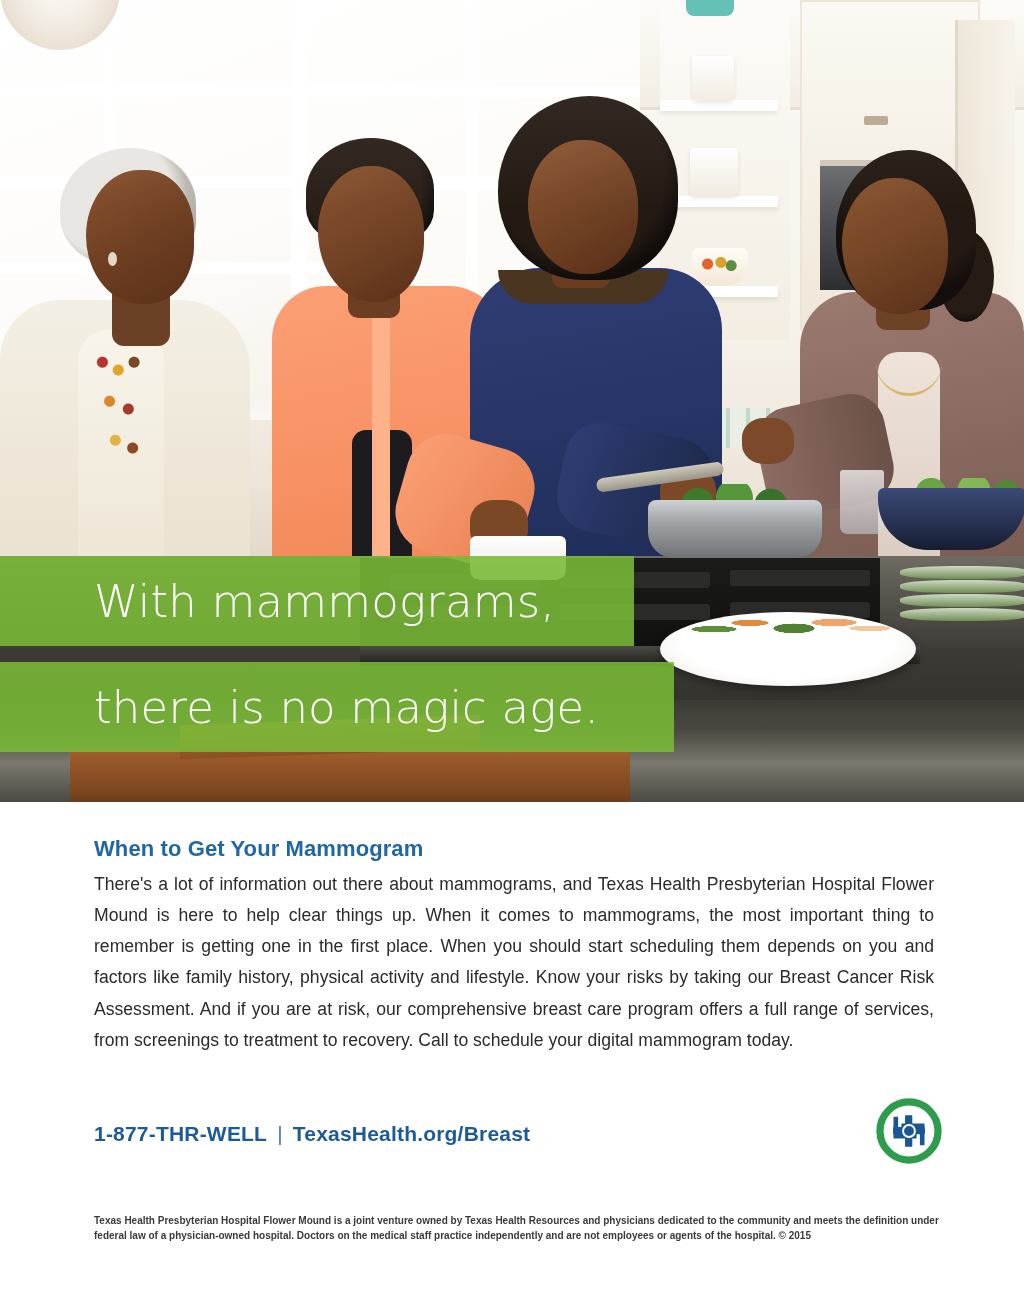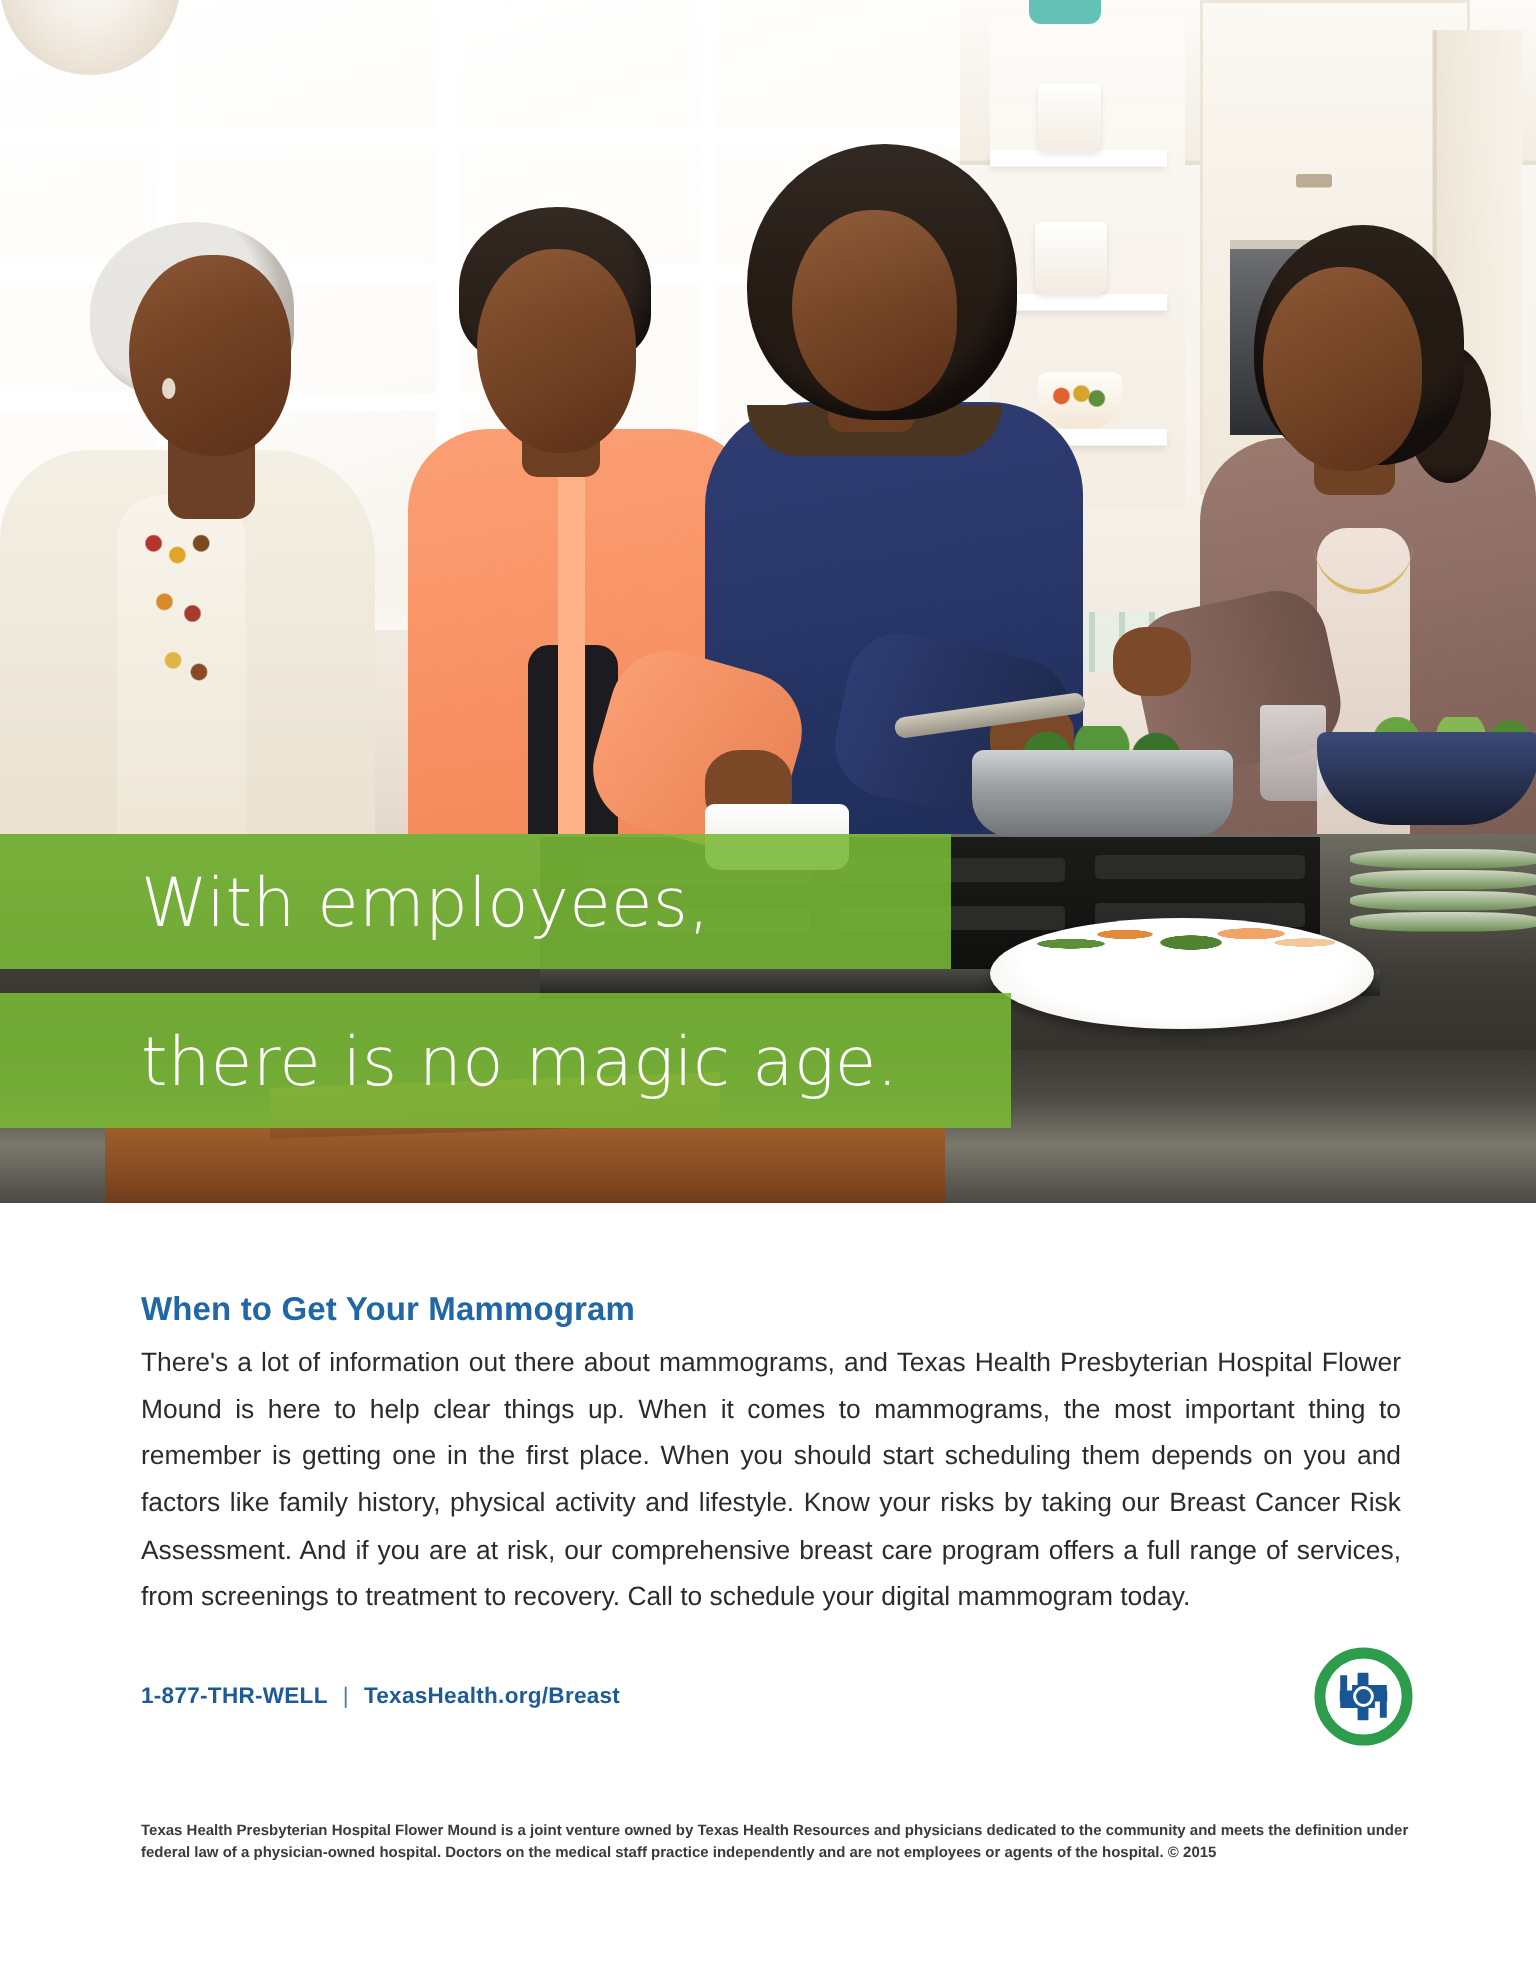--- a/index.html
+++ b/index.html
@@ -320,40 +320,39 @@
     position: absolute;
     left: 94px; top: 836px;
     width: 840px;
   }
   .section-title {
     color: #2166a5;
     font-size: 22px;
     font-weight: bold;
     letter-spacing: .1px;
     margin-bottom: 7px;
-    margin-top: 24px;
   }
   .body-copy {
     color: #2b2b2b;
     font-size: 17.6px;
     line-height: 1.77;
     text-align: justify;
   }
 
   
   .contact-row {
     position: absolute;
     left: 94px; top: 1110px;
     width: 848px;
     height: 96px;
   }
   .contact {
     position: absolute; left: 0; top: 12px;
     color: #1c5a99;
-    font-size: 15px;
+    font-size: 21px;
     font-weight: bold;
     letter-spacing: .2px;
     white-space: nowrap;
   }
   .contact .sep { font-weight: normal; color:#3f7cb3; padding: 0 10px; }
 
   .logo {
     position: absolute; right: 0; top: -16px;
     display: flex; align-items: flex-start; gap: 12px;
   }
@@ -478,21 +477,21 @@
       <div class="platter"></div>
       <div class="food"></div>
 
       <div class="counter-front"></div>
       <div class="cab-wood"></div>
 
       <div class="photo-soften"></div>
     </div>
 
     <div class="band band-1">
-      <span class="band-text">With employees,</span>
+      <span class="band-text">With mammograms,</span>
     </div>
     <div class="band band-2">
       <span class="band-text">there is no magic age.</span>
     </div>
   </div>
 
   <div class="content">
     <div class="section-title">When to Get Your Mammogram</div>
     <p class="body-copy">There's a lot of information out there about mammograms, and Texas Health Presbyterian Hospital Flower Mound is here to help clear things up. When it comes to mammograms, the most important thing to remember is getting one in the first place. When you should start scheduling them depends on you and factors like family history, physical activity and lifestyle. Know your risks by taking our Breast Cancer Risk Assessment. And if you are at risk, our comprehensive breast care program offers a full range of services, from screenings to treatment to recovery. Call to schedule your digital mammogram today.</p>
   </div>

